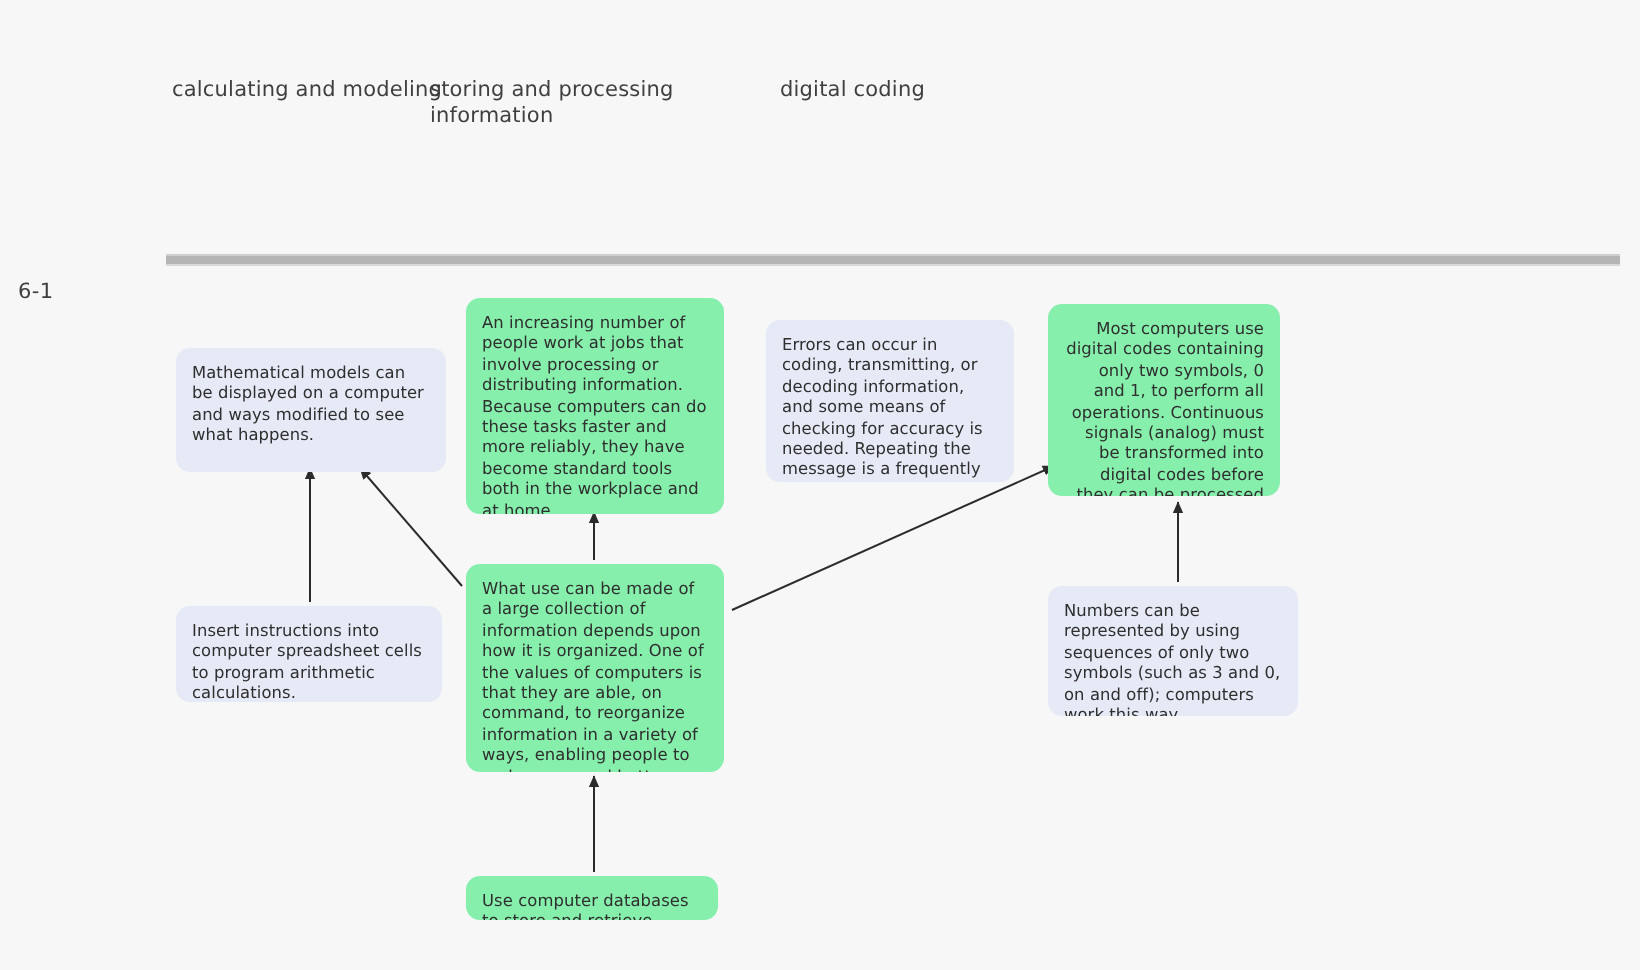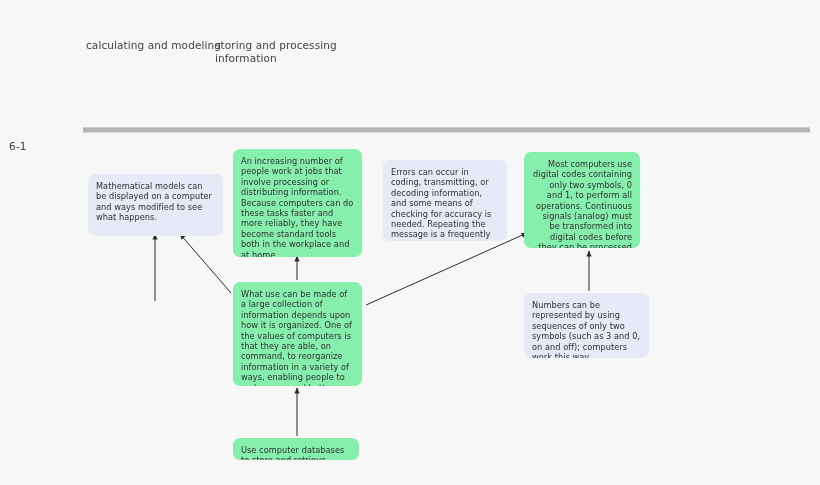--- a/index.html
+++ b/index.html
@@ -83,20 +83,21 @@
   }
 </style>
 </head>
 <body>
 
 <div id="canvas">
 
   <div class="col-head" id="head-0">calculating and modeling</div>
   <div class="col-head" id="head-1">storing and processing
 information</div>
+  <div class="col-head" id="head-2">digital coding</div>
 
   <div id="grade-label">6-1</div>
 
   <div id="divider"></div>
 
   <svg id="arrows" viewBox="0 0 820 485" xmlns="http://www.w3.org/2000/svg">
     <defs>
       <marker id="ah" markerWidth="7" markerHeight="7" refX="5.6" refY="3" orient="auto" markerUnits="strokeWidth">
         <path d="M0,0.4 L6,3 L0,5.6 z" fill="#2b2b2b"></path>
       </marker>
@@ -124,20 +125,23 @@
   </div>
 
   <div class="node tint-a" style="left:383px; top:160px; width:124px; height:81px;">
     <span>Errors can occur in coding, transmitting, or decoding information, and some means of checking for accuracy is needed. Repeating the message is a frequently used method.</span>
   </div>
 
   <div class="node tint-b" style="left:524px; top:152px; width:116px; height:96px;text-align:right;">
     <span>Most computers use digital codes containing only two symbols, 0 and 1, to perform all operations. Continuous signals (analog) must be transformed into digital codes before they can be processed by a computer.</span>
   </div>
 
+  <div class="node tint-a" style="left:88px; top:303px; width:133px; height:48px;">
+    <span>Insert instructions into computer spreadsheet cells to program arithmetic calculations.</span>
+  </div>
 
   <div class="node tint-b" style="left:233px; top:282px; width:129px; height:104px;">
     <span>What use can be made of a large collection of information depends upon how it is organized. One of the values of computers is that they are able, on command, to reorganize information in a variety of ways, enabling people to make more and better uses of</span>
   </div>
 
   <div class="node tint-a" style="left:524px; top:293px; width:125px; height:65px;">
     <span>Numbers can be represented by using sequences of only two symbols (such as 3 and 0, on and off); computers work this way.</span>
   </div>
 
   <div class="node tint-b" style="left:233px; top:438px; width:126px; height:22px;">

